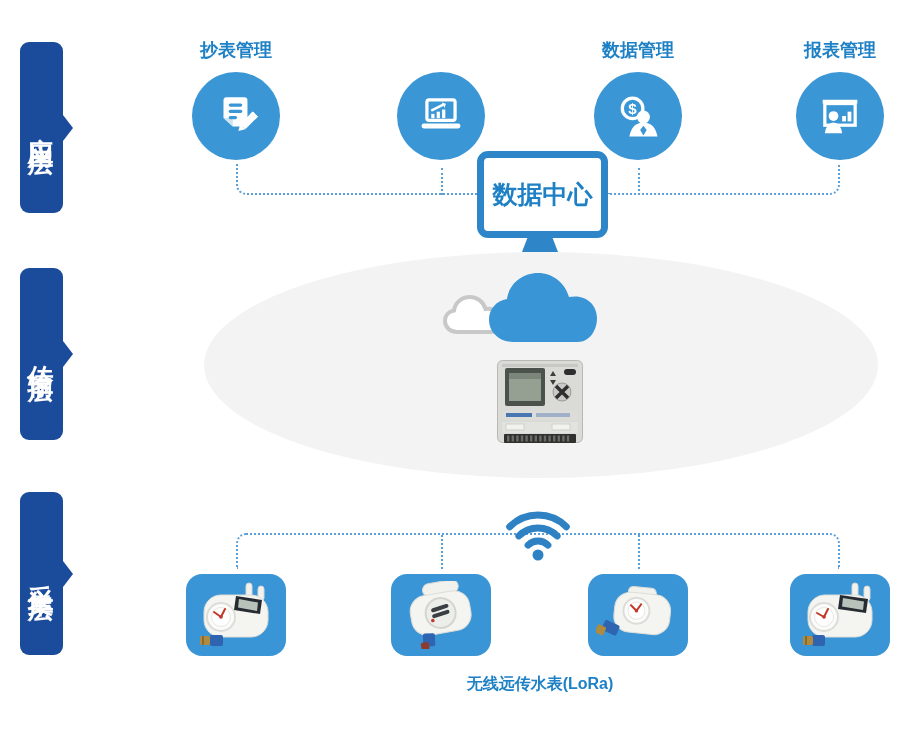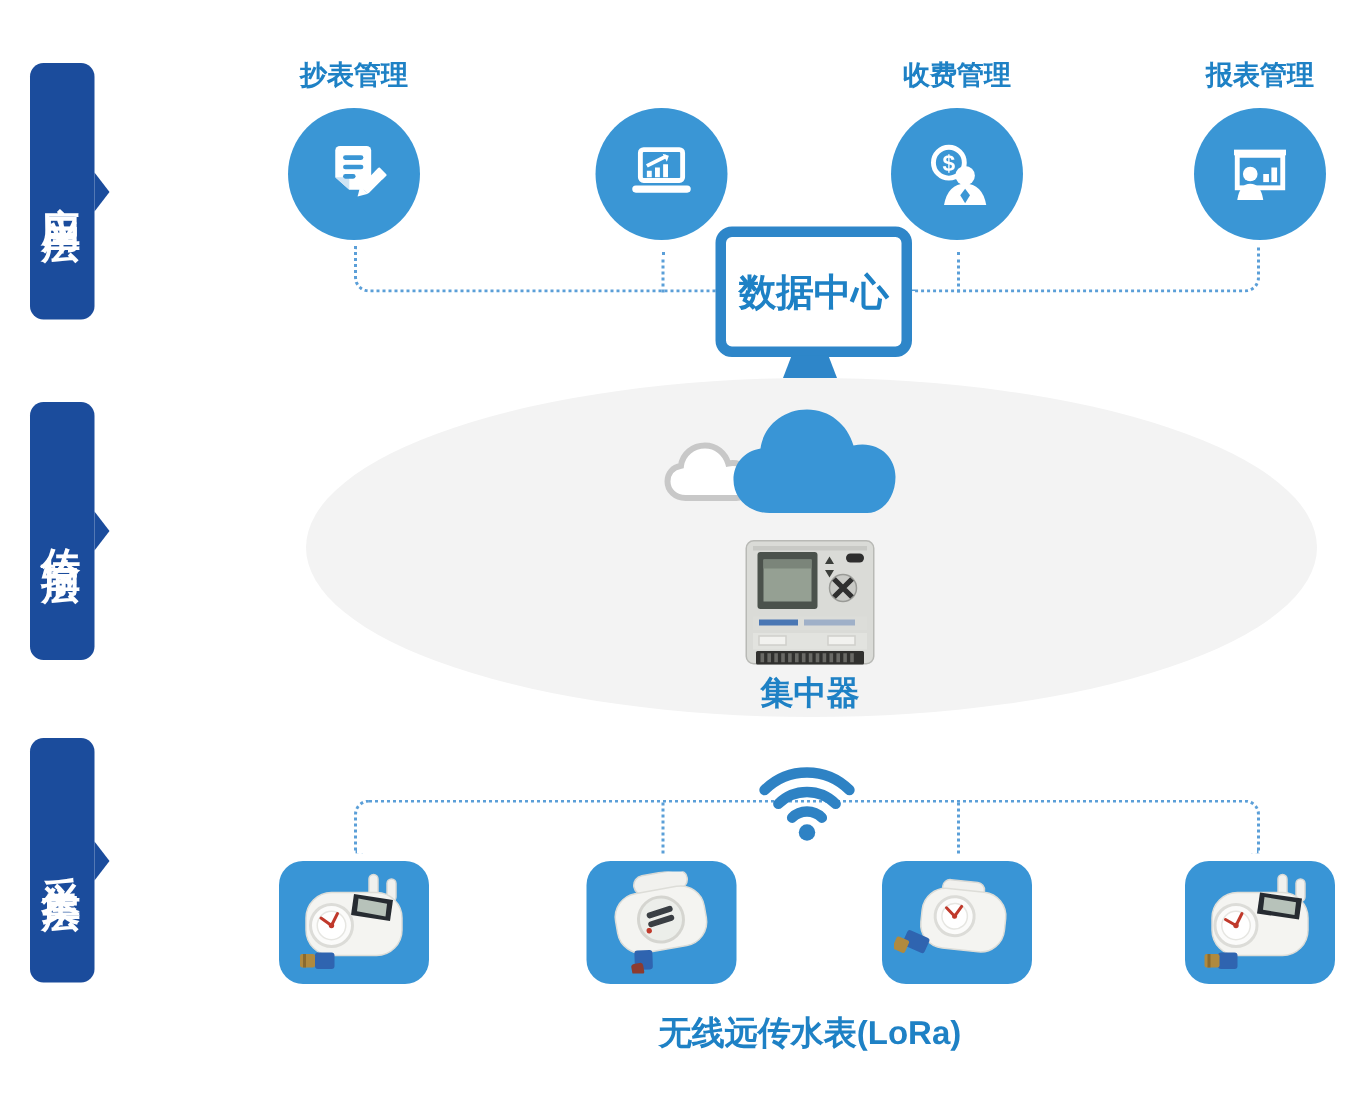--- a/index.html
+++ b/index.html
@@ -98,34 +98,34 @@
   
   #wifi { position:absolute; left:500px; top:501px; z-index:2; }
   .meter-box {
     position:absolute; top:574px; width:100px; height:82px; border-radius:16px;
     background:#3995d6; display:flex; align-items:center; justify-content:center;
     z-index:2;
   }
   #mb1{left:186px} #mb2{left:391px} #mb3{left:588px} #mb4{left:790px}
   #meters-caption {
     position:absolute; left:370px; top:674px; width:340px; text-align:center;
-    font-size:22px; font-weight:600; color:#1e81c5; white-space:nowrap;
+    font-size:16px; font-weight:600; color:#1e81c5; white-space:nowrap;
   }
 </style>
 </head>
 <body>
 
 <div id="stage">
 
   <div class="layer-tab" id="layer-app">应用层</div>
   <div class="layer-tab" id="layer-trans">传输层</div>
   <div class="layer-tab" id="layer-coll">采集层</div>
 
   <div class="module-label" id="mlab1">抄表管理</div>
-  <div class="module-label" id="mlab3">收费管理</div>
+  <div class="module-label" id="mlab3">数据管理</div>
   <div class="module-label" id="mlab4">报表管理</div>
 
   <div class="module-circle" id="mc1">
     <svg width="50" height="50" viewBox="0 0 48 48">
       <path d="M15 6 h17 a3 3 0 0 1 3 3 v22 a3 3 0 0 1 -3 3 h-11 l-9 -8 V9 a3 3 0 0 1 3 -3 z" fill="#ffffff"></path>
       <path d="M12 26 l9 8 v-6 a2 2 0 0 0 -2 -2 z" fill="#cfe4f4"></path>
       <rect x="17" y="12" width="13" height="3" rx="1.5" fill="#3a96d5"></rect>
       <rect x="17" y="18" width="13" height="3" rx="1.5" fill="#3a96d5"></rect>
       <rect x="17" y="24" width="8" height="3" rx="1.5" fill="#3a96d5"></rect>
       <g transform="rotate(45 33 31)">
@@ -213,21 +213,20 @@
       <rect x="38.6" y="76.5" width="2.4" height="6"></rect>
         <rect x="43.2" y="76.5" width="2.4" height="6"></rect>
       <rect x="47.8" y="76.5" width="2.4" height="6"></rect>
         <rect x="52.4" y="76.5" width="2.4" height="6"></rect>
       <rect x="57" y="76.5" width="2.4" height="6"></rect>
         <rect x="61.6" y="76.5" width="2.4" height="6"></rect>
       <rect x="66.2" y="76.5" width="2.4" height="6"></rect>
         <rect x="70.8" y="76.5" width="2.4" height="6"></rect>
     </g>
   </svg>
-  <div id="concentrator-label">集中器</div>
 
   <svg id="wifi" width="76" height="60" viewBox="0 0 76 60">
     <g fill="none" stroke="#2e82c4" stroke-width="7" stroke-linecap="round">
       <path d="M9.7 25.7 A40 40 0 0 1 66.3 25.7"></path>
       <path d="M18.9 34.9 A27 27 0 0 1 57.1 34.9"></path>
       <path d="M28.1 44.1 A14 14 0 0 1 47.9 44.1"></path>
     </g>
     <circle cx="38" cy="54" r="5.5" fill="#2e82c4"></circle>
   </svg>
 

